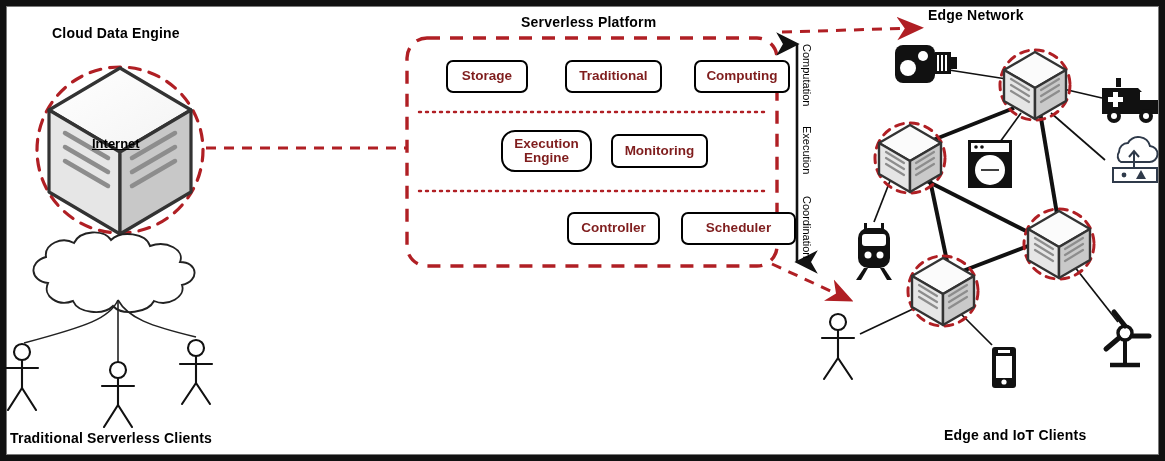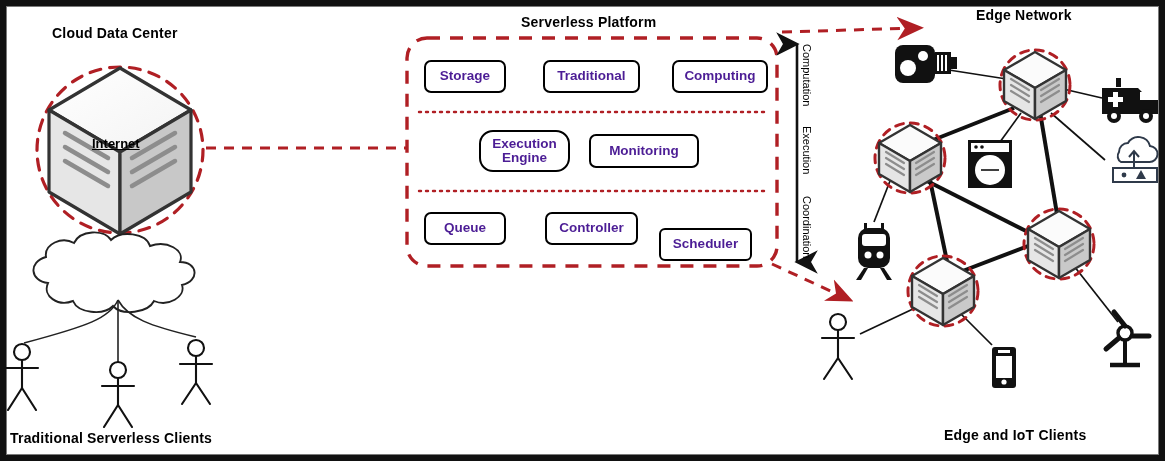--- a/index.html
+++ b/index.html
@@ -4,21 +4,21 @@
 <style>
   html,body{margin:0;padding:0;background:#fff;}
   body{font-family:"Liberation Sans",sans-serif;}
   #stage{position:relative;width:1165px;height:461px;background:#ffffff;overflow:hidden;}
   .frame{position:absolute;inset:0;border:6px solid #111;box-sizing:border-box;}
   .frame-inner{position:absolute;left:6px;top:6px;right:6px;bottom:6px;border:1px solid #7a7a7a;box-sizing:border-box;}
   svg.layer{position:absolute;left:0;top:0;width:1165px;height:461px;}
   .ttl{position:absolute;font-weight:bold;font-size:14px;color:#000;white-space:nowrap;letter-spacing:.2px;}
   .boxlbl{position:absolute;box-sizing:border-box;border:2px solid #000;border-radius:7px;background:#fff;
           display:flex;align-items:center;justify-content:center;text-align:center;font-weight:bold;font-size:13.5px;
-          color:#4c1d95;line-height:1.05;}
+          color:#7f1d1d;line-height:1.05;margin-left:22px;}
   .vlabel{position:absolute;font-size:11px;color:#000;white-space:nowrap;
           writing-mode:vertical-rl;text-orientation:mixed;}
   .cloudtxt{position:absolute;font-weight:bold;font-size:13px;color:#000;}
 </style>
 </head>
 <body>
 
 <div id="stage">
 
   <div class="frame"></div>
@@ -270,40 +270,39 @@
       <g stroke-width="5" stroke-linecap="round">
         <line x1="1125" y1="326" x2="1114" y2="312"></line>
         <line x1="1132" y1="336" x2="1149" y2="336"></line>
         <line x1="1119" y1="338" x2="1106" y2="349"></line>
       </g>
       <line x1="1125" y1="340" x2="1125" y2="365" stroke-width="4"></line>
       <line x1="1110" y1="365" x2="1140" y2="365" stroke-width="4.5"></line>
     </g>
   </svg>
 
-  <div class="ttl" style="left:52px;top:25px;">Cloud Data Center</div>
+  <div class="ttl" style="left:52px;top:25px;">Cloud Data Engine</div>
 
   <div class="ttl" style="left:521px;top:14px;">Serverless Platform</div>
 
-  <div class="ttl" style="left:976px;top:7px;">Edge Network</div>
+  <div class="ttl" style="left:928px;top:7px;">Edge Network</div>
 
   <div class="ttl" style="left:10px;top:430px;">Traditional Serverless Clients</div>
 
   <div class="ttl" style="left:944px;top:427px;">Edge and IoT Clients</div>
 
   <div class="cloudtxt" style="left:92px;top:136px;text-decoration:underline;">Internet</div>
 
   <div class="boxlbl" style="left:424px;top:60px;width:82px;height:33px;">Storage</div>
   <div class="boxlbl" style="left:543px;top:60px;width:97px;height:33px;">Traditional</div>
   <div class="boxlbl" style="left:672px;top:60px;width:96px;height:33px;">Computing</div>
 
   <div class="boxlbl" style="left:479px;top:130px;width:91px;height:42px;border-radius:14px;">Execution Engine</div>
-  <div class="boxlbl" style="left:589px;top:134px;width:110px;height:34px;">Monitoring</div>
-
-  <div class="boxlbl" style="left:424px;top:212px;width:82px;height:33px;">Queue</div>
+  <div class="boxlbl" style="left:589px;top:134px;width:97px;height:34px;">Monitoring</div>
+
   <div class="boxlbl" style="left:545px;top:212px;width:93px;height:33px;">Controller</div>
-  <div class="boxlbl" style="left:659px;top:228px;width:93px;height:33px;border-radius:6px;">Scheduler</div>
+  <div class="boxlbl" style="left:659px;top:212px;width:115px;height:33px;">Scheduler</div>
 
   <div class="vlabel" style="left:801px;top:44px;">Computation</div>
   <div class="vlabel" style="left:801px;top:126px;">Execution</div>
   <div class="vlabel" style="left:801px;top:196px;">Coordination</div>
 
 </div>
 
 </body></html>

